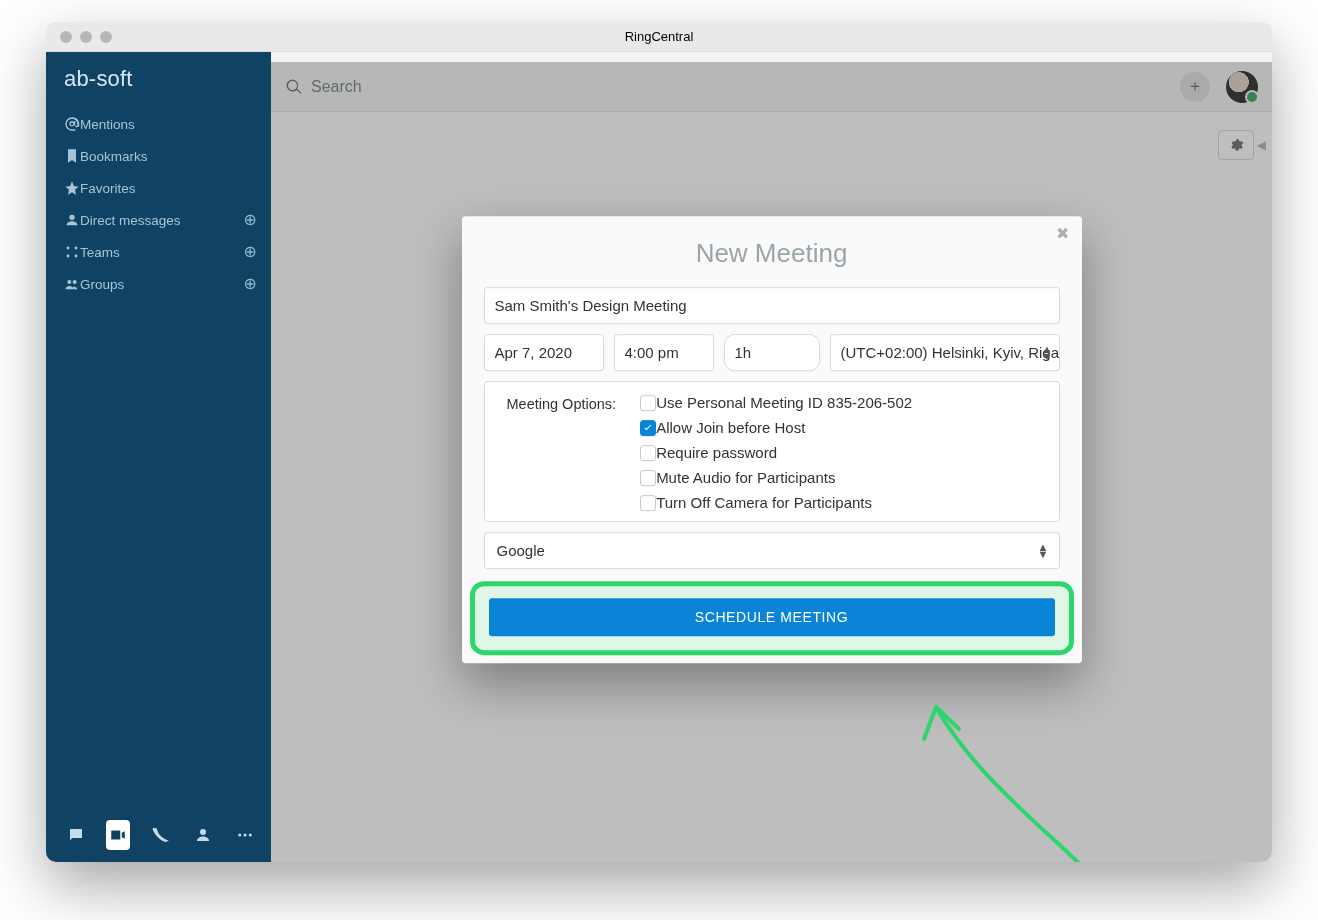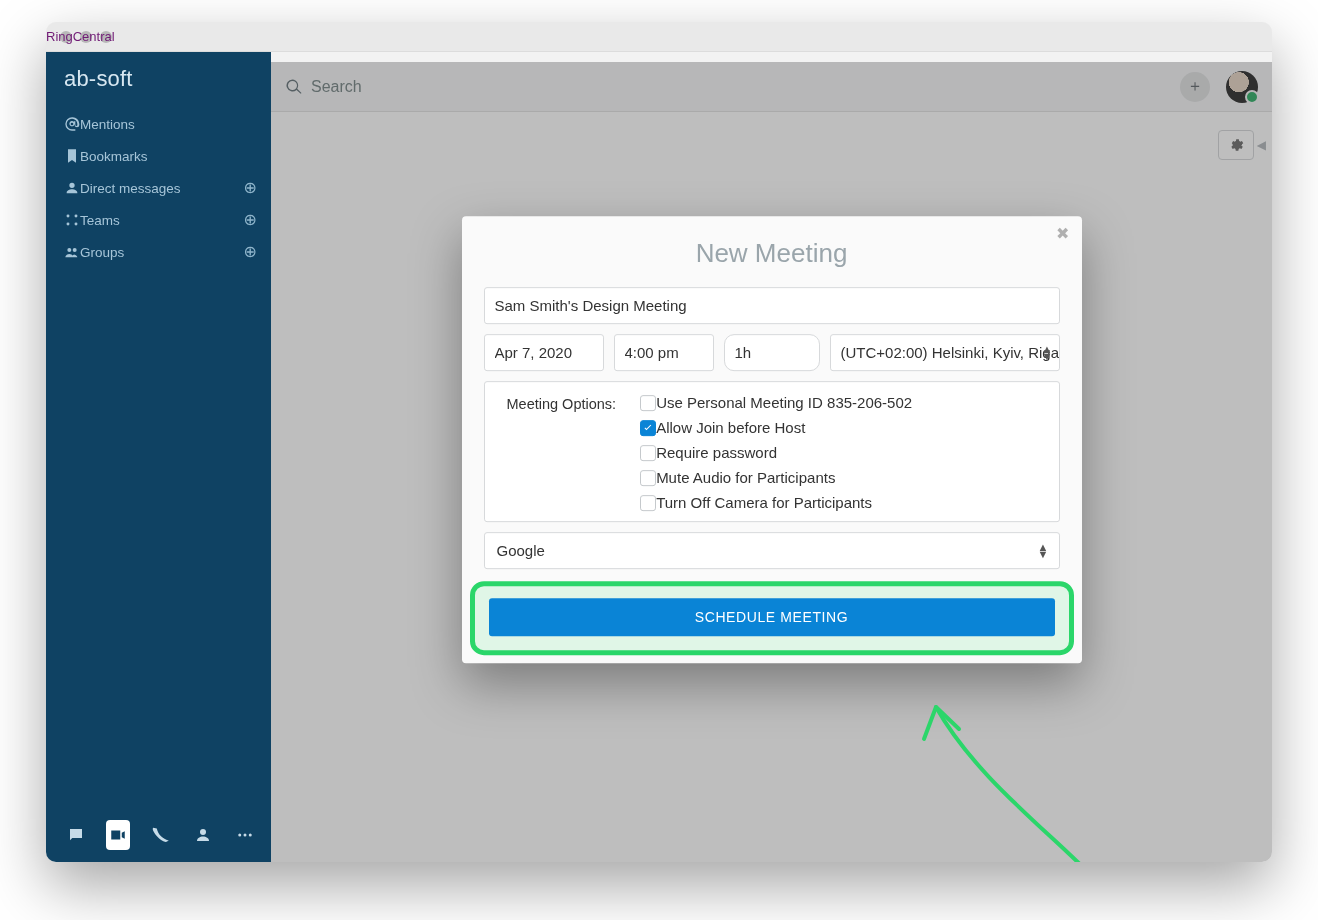--- a/index.html
+++ b/index.html
@@ -4,21 +4,21 @@
 <style>
   * { box-sizing: border-box; margin: 0; padding: 0; font-family: -apple-system, BlinkMacSystemFont, "Segoe UI", Helvetica, Arial, sans-serif; }
   body { background: #fff; width: 1318px; height: 920px; position: relative; overflow: hidden; }
 
   .window-frame { position: absolute; left: 46px; top: 22px; width: 1226px; height: 840px; border-radius: 10px; background: #f2f2f2; box-shadow: 0 24px 60px rgba(0,0,0,0.35); overflow: hidden; }
 
   
   .titlebar { height: 30px; background: #e9e9e9; border-bottom: 1px solid #dcdcdc; display: flex; align-items: center; position: relative; }
   .traffic-lights { display: flex; gap: 8px; padding-left: 14px; }
   .tl { width: 12px; height: 12px; border-radius: 50%; background: #b8b8b8; }
-  .title-text { position: absolute; left: 0; right: 0; text-align: left; font-size: 13px; color: #701a75; pointer-events: none; }
+  .title-text { position: absolute; left: 0; right: 0; text-align: center; font-size: 13px; color: #000000; pointer-events: none; }
 
   .app-body { display: flex; height: calc(100% - 30px); }
 
   
   .sidebar { width: 225px; background: #0f4263; color: #cfe1ec; display: flex; flex-direction: column; }
   .sidebar-header { font-size: 22px; font-weight: 400; color: #d7e7f1; padding: 14px 16px 12px 18px; letter-spacing: .2px; }
   .side-list { flex: 1; padding: 4px 0; }
   .side-item { display: flex; align-items: center; padding: 8px 14px 8px 18px; font-size: 13.5px; color: #a6c5d8; cursor: pointer; position: relative; }
   .side-item .plus-right { margin-left: auto; color: #8fb5cb; font-size: 16px; line-height: 1; }
   .side-icon { width: 16px; height: 16px; display: inline-flex; align-items: center; justify-content: center; }
@@ -112,20 +112,28 @@
           <span class="side-icon">
               <svg viewBox="0 0 24 24">
                 <path d="M6 2h12v20l-6-4-6 4z"></path>
               </svg>
             </span>
           <span>Bookmarks</span>
         </div>
         <div class="side-item">
           <span class="side-icon">
               <svg viewBox="0 0 24 24">
+                <path d="M12 2l2.9 6.9L22 10l-5.5 4.7L18 22l-6-3.6L6 22l1.5-7.3L2 10l7.1-1.1z"></path>
+              </svg>
+            </span>
+          <span>Favorites</span>
+        </div>
+        <div class="side-item">
+          <span class="side-icon">
+              <svg viewBox="0 0 24 24">
                 <path d="M12 12a4 4 0 10-4-4 4 4 0 004 4zm0 2c-4 0-8 2-8 5v1h16v-1c0-3-4-5-8-5z"></path>
               </svg>
             </span>
           <span>Direct messages</span>
           <span class="plus-right">⊕</span>
         </div>
         <div class="side-item">
           <span class="side-icon">
               <svg viewBox="0 0 24 24">
                 <circle cx="6" cy="6" r="2.2"></circle>

